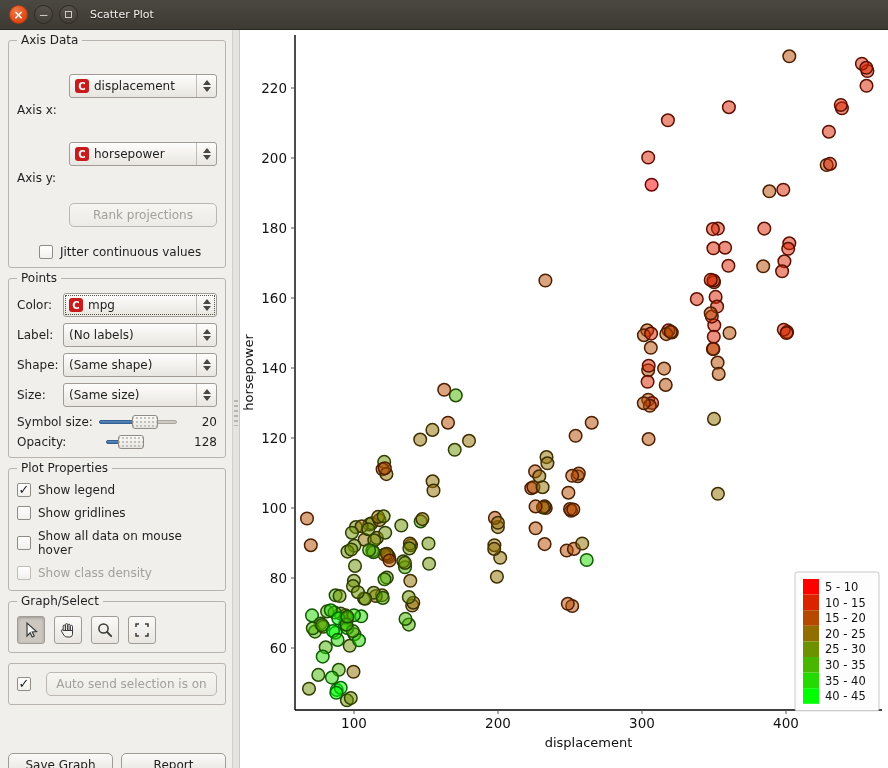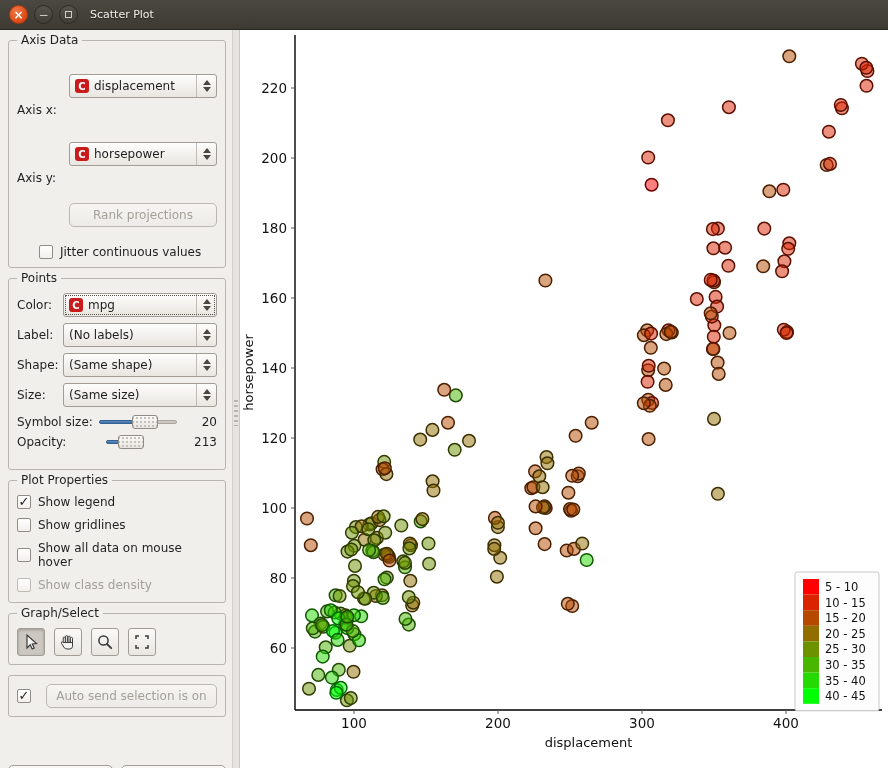--- a/index.html
+++ b/index.html
@@ -28,21 +28,21 @@
     background:#e6e4e0; border-left:1px solid #d3d0ca; border-right:1px solid #cbc8c2; }
   .splitter .grip { position:absolute; left:1px; top:370px; width:4px; height:26px;
     background:repeating-linear-gradient(#b9b5ae 0 2px, transparent 2px 5px); }
 
   .group { position:relative; border:1px solid #b9b5ae; border-radius:3px;
     padding:14px 8px 8px 8px; margin-bottom:10px; }
   .group-title { position:absolute; top:-8px; left:8px; background:#f0efec;
     padding:0 4px; color:#1f1f1f; }
 
   .row { display:flex; align-items:center; margin-bottom:6px; }
-  .row:last-child { margin-bottom:12px;gap:34px; }
+  .row:last-child { margin-bottom:0;gap:34px; }
   .lbl { color:#1f1f1f; }
   .lbl.w52 { width:52px;margin-top:48px; }
   .lbl.w46 { width:46px; }
 
   .combo { flex:1; height:24px; border:1px solid #a19d96; border-radius:3px;
     background:linear-gradient(#fdfdfc,#f1efeb 60%,#e9e6e1);
     display:flex; align-items:center; padding:0 0 0 5px; cursor:pointer; }
   .combo.focused { outline:1px dotted #55524c; outline-offset:-3px; }
   .cicon { width:14px; height:14px; border-radius:3px; background:#c91b1b;
     color:#fff; font-size:10px; font-weight:bold; display:flex; align-items:center;
@@ -204,21 +204,21 @@
       </div>
       <span class="slider-val">20</span>
     </div>
     <div class="row">
       <span class="lbl">Opacity:</span>
       <div class="slider">
         <span class="track"></span>
           <span class="fill" style="width:42%"></span>
           <span class="handle" style="left:33%"></span>
       </div>
-      <span class="slider-val">213</span>
+      <span class="slider-val">128</span>
     </div>
   </div>
 
   <div class="group">
     <div class="group-title">Plot Properties</div>
     <div id="plot-props">
         <div class="chk-row">
           <span class="chk">✓</span>
           <span class="lbl">Show legend</span>
         </div>

